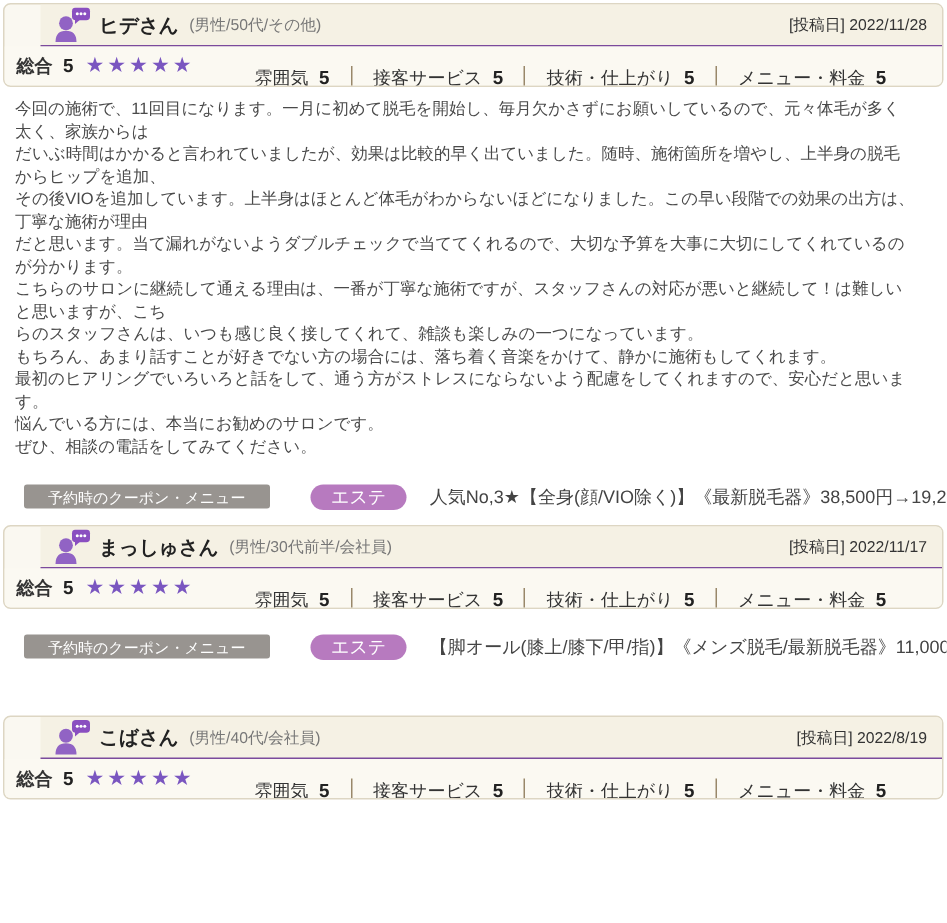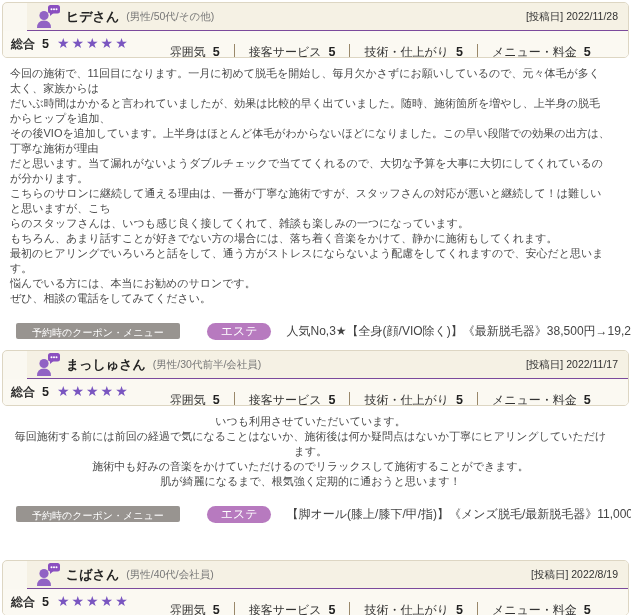--- a/index.html
+++ b/index.html
@@ -3,21 +3,21 @@
 <meta charset="utf-8">
 <style>
   * { margin:0; padding:0; box-sizing:border-box; }
   html,body { background:#ffffff; }
   body {
     width:631px; height:615px; overflow:hidden;
     font-family:"Liberation Sans","DejaVu Sans",sans-serif;
     padding:2px 2px 0 2px;
   }
   .review { margin-bottom:9px; }
-  .review.gap-lg { margin-bottom:36px;text-align:center; }
+  .review.gap-lg { margin-bottom:36px; }
 
   .card {
     border:1px solid #ddd6c3;
     border-radius:5px;
     overflow:hidden;
     background:#faf8f1;
   }
   .card-header {
     background:#f5f1e4;
     height:28px;
@@ -167,24 +167,20 @@
       <span class="cat">
           <span class="cat-label">技術・仕上がり</span>
           <span class="cat-score">5</span>
         </span>
       <span class="cat">
           <span class="cat-label">メニュー・料金</span>
           <span class="cat-score">5</span>
         </span>
     </div>
   </div>
-  <div class="review-text">いつも利用させていただいています。
-毎回施術する前には前回の経過で気になることはないか、施術後は何か疑問点はないか丁寧にヒアリングしていただけます。
-施術中も好みの音楽をかけていただけるのでリラックスして施術することができます。
-肌が綺麗になるまで、根気強く定期的に通おうと思います！</div>
   <div class="coupon-row">
     <span class="coupon-btn">予約時のクーポン・メニュー</span>
     <span class="pill">エステ</span>
     <span class="coupon-text">【脚オール(膝上/膝下/甲/指)】《メンズ脱毛/最新脱毛器》11,000円</span>
   </div>
 </div>
 
 <div class="review">
   <div class="card">
     <div class="card-header">

